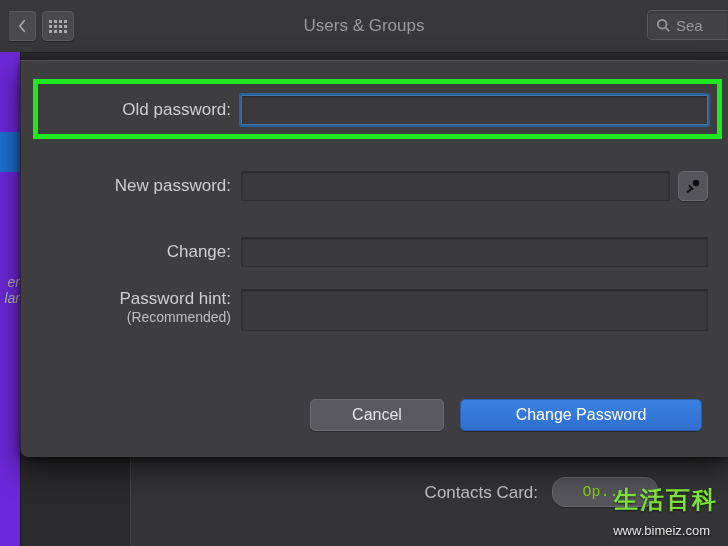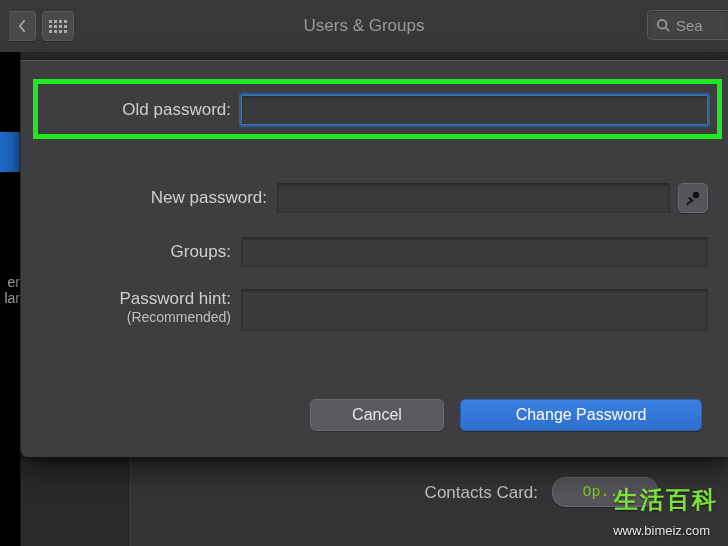--- a/index.html
+++ b/index.html
@@ -87,22 +87,23 @@
   .search svg { width: 14px; height: 14px; fill: none; stroke: #9a9a9c; stroke-width: 2; }
   .body {
     position: absolute;
     top: 52px;
     left: 0; right: 0; bottom: 0;
   }
   .sidebar {
     position: absolute;
     left: 0; top: 0; bottom: 0;
     width: 20px;
-    background: #000000;
+    background: #6d28d9;
     border-right: 1px solid #1a1a1c;
+    font-style: italic;
   }
   .sidebar .sel {
     position: absolute;
     top: 80px;
     left: 0; right: 0;
     height: 40px;
     background: #1f6fd4;
   }
   .sidebar .text-fragment {
     position: absolute;
@@ -323,35 +324,35 @@
 
   <div class="dialog">
 
     <div class="focus-highlight"></div>
 
     <div class="row" style="top:34px;">
       <div class="label">Old password:</div>
       <div class="field focused"></div>
     </div>
 
-    <div class="row" style="top:122px;margin-left:36px;">
+    <div class="row" style="top:110px;">
       <div class="label">New password:</div>
       <div class="field"></div>
       <div class="key-btn">
         <svg viewBox="0 0 16 16">
           <circle cx="11" cy="5" r="3.2"></circle>
           <rect x="3" y="8.5" width="6" height="2" transform="rotate(45 6 9.5)"></rect>
           <rect x="2" y="12" width="2" height="3" transform="rotate(45 3 13.5)"></rect>
           <rect x="4" y="10.5" width="2" height="2.5" transform="rotate(45 5 12)"></rect>
         </svg>
       </div>
     </div>
 
     <div class="row" style="top:176px;">
-      <div class="label">Groups:</div>
+      <div class="label">Change:</div>
       <div class="field"></div>
     </div>
 
     <div class="row" style="top:228px; align-items:flex-start;">
       <div class="label">
         <span>Password hint:</span>
         <span class="sub">(Recommended)</span>
       </div>
       <div class="field" style="height:40px;"></div>
     </div>

